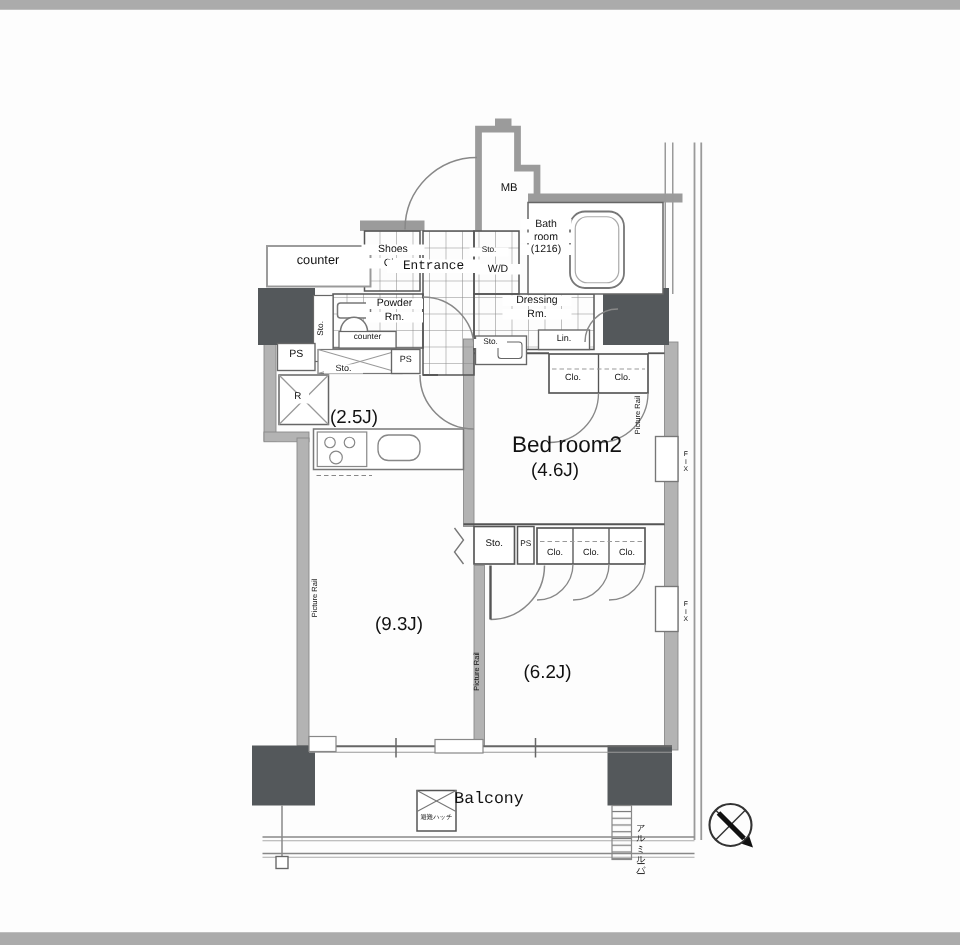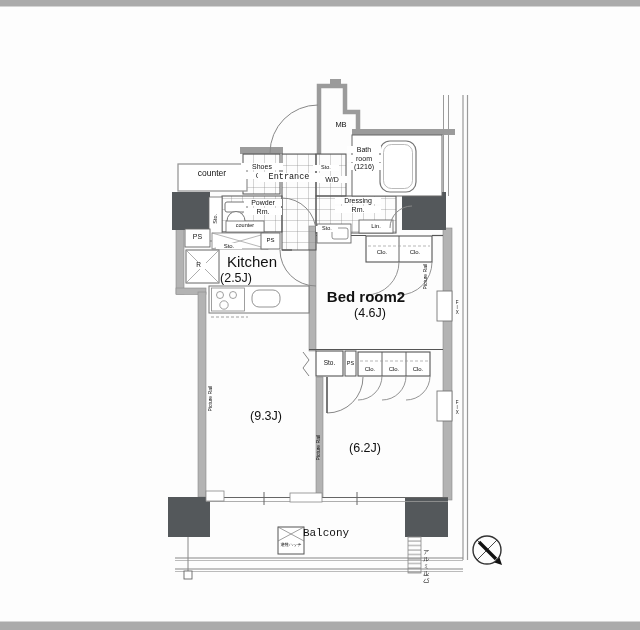--- a/index.html
+++ b/index.html
@@ -197,47 +197,46 @@
     <polygon points="502,565 499.5,557.5 494.5,562.5" fill="#111"></polygon>
   </g>
 </svg>
 
 <div class="lbl" style="left:186px;top:169px;width:52px;font-size:8.5px;">counter</div>
 <div class="lbl chip" style="left:241px;top:163px;width:40px;font-size:7px;">Shoes</div>
 <div class="lbl chip" style="left:241px;top:172px;width:40px;font-size:7px;">Clo.</div>
 <div class="lbl chip" style="left:258px;top:173px;width:60px;font-size:8.5px;font-family:Liberation Mono, monospace;">Entrance</div>
 <div class="lbl chip" style="left:313px;top:165px;width:24px;font-size:5.5px;">Sto.</div>
 <div class="lbl chip" style="left:317px;top:176px;width:28px;font-size:7px;">W/D</div>
-<div class="lbl" style="left:327px;top:121px;width:28px;font-size:7.5px;">MB</div>
+<div class="lbl" style="left:317px;top:121px;width:28px;font-size:7.5px;text-align:right;">MB</div>
 
 <div class="lbl chip" style="left:347px;top:146px;width:32px;font-size:7px;">Bath</div>
 <div class="lbl chip" style="left:347px;top:154.5px;width:32px;font-size:7px;">room</div>
 <div class="lbl chip" style="left:347px;top:163px;width:32px;font-size:7px;">(1216)</div>
 
 <div class="lbl chip" style="left:244px;top:199px;width:36px;font-size:7px;">Powder</div>
 <div class="lbl chip" style="left:244px;top:207.5px;width:36px;font-size:7px;">Rm.</div>
 <div class="lbl" style="left:227px;top:223px;width:36px;font-size:5.5px;">counter</div>
 <div class="lbl rot" style="left:205px;top:216px;width:21px;font-size:5.5px;">Sto.</div>
 <div class="lbl" style="left:185px;top:233px;width:25px;font-size:7px;">PS</div>
 <div class="lbl chip" style="left:191px;top:262px;width:13px;font-size:6.5px;">R</div>
 <div class="lbl chip" style="left:216px;top:243px;width:24px;font-size:6px;">Sto.</div>
 <div class="lbl" style="left:261px;top:237px;width:19px;font-size:6px;">PS</div>
 
-<div class="lbl big" style="left:192px;top:254px;width:120px;">Kitchen</div>
 <div class="lbl med" style="left:176px;top:272px;width:120px;">(2.5J)</div>
 
 <div class="lbl chip" style="left:335px;top:197px;width:44px;font-size:7px;">Dressing</div>
 <div class="lbl chip" style="left:335px;top:205.5px;width:44px;font-size:7px;">Rm.</div>
 <div class="lbl chip" style="left:316px;top:226px;width:20px;font-size:5.5px;">Sto.</div>
 <div class="lbl" style="left:359px;top:223px;width:34px;font-size:6px;">Lin.</div>
 
 <div class="lbl" style="left:369px;top:249px;width:26px;font-size:6px;">Clo.</div>
 <div class="lbl" style="left:402px;top:249px;width:26px;font-size:6px;">Clo.</div>
 
-<div class="lbl big" style="left:316px;top:289px;width:100px;font-weight:bold;">Bed room2</div>
+<div class="lbl big" style="left:328px;top:289px;width:100px;">Bed room2</div>
 <div class="lbl med" style="left:318px;top:307px;width:104px;">(4.6J)</div>
 
 <div class="lbl" style="left:316px;top:360px;width:27px;font-size:6.5px;">Sto.</div>
 <div class="lbl" style="left:345px;top:361px;width:11px;font-size:5.5px;">PS</div>
 <div class="lbl" style="left:358px;top:366px;width:24px;font-size:6px;">Clo.</div>
 <div class="lbl" style="left:382px;top:366px;width:24px;font-size:6px;">Clo.</div>
 <div class="lbl" style="left:406px;top:366px;width:24px;font-size:6px;">Clo.</div>
 
 <div class="lbl med" style="left:206px;top:410px;width:120px;">(9.3J)</div>
 

